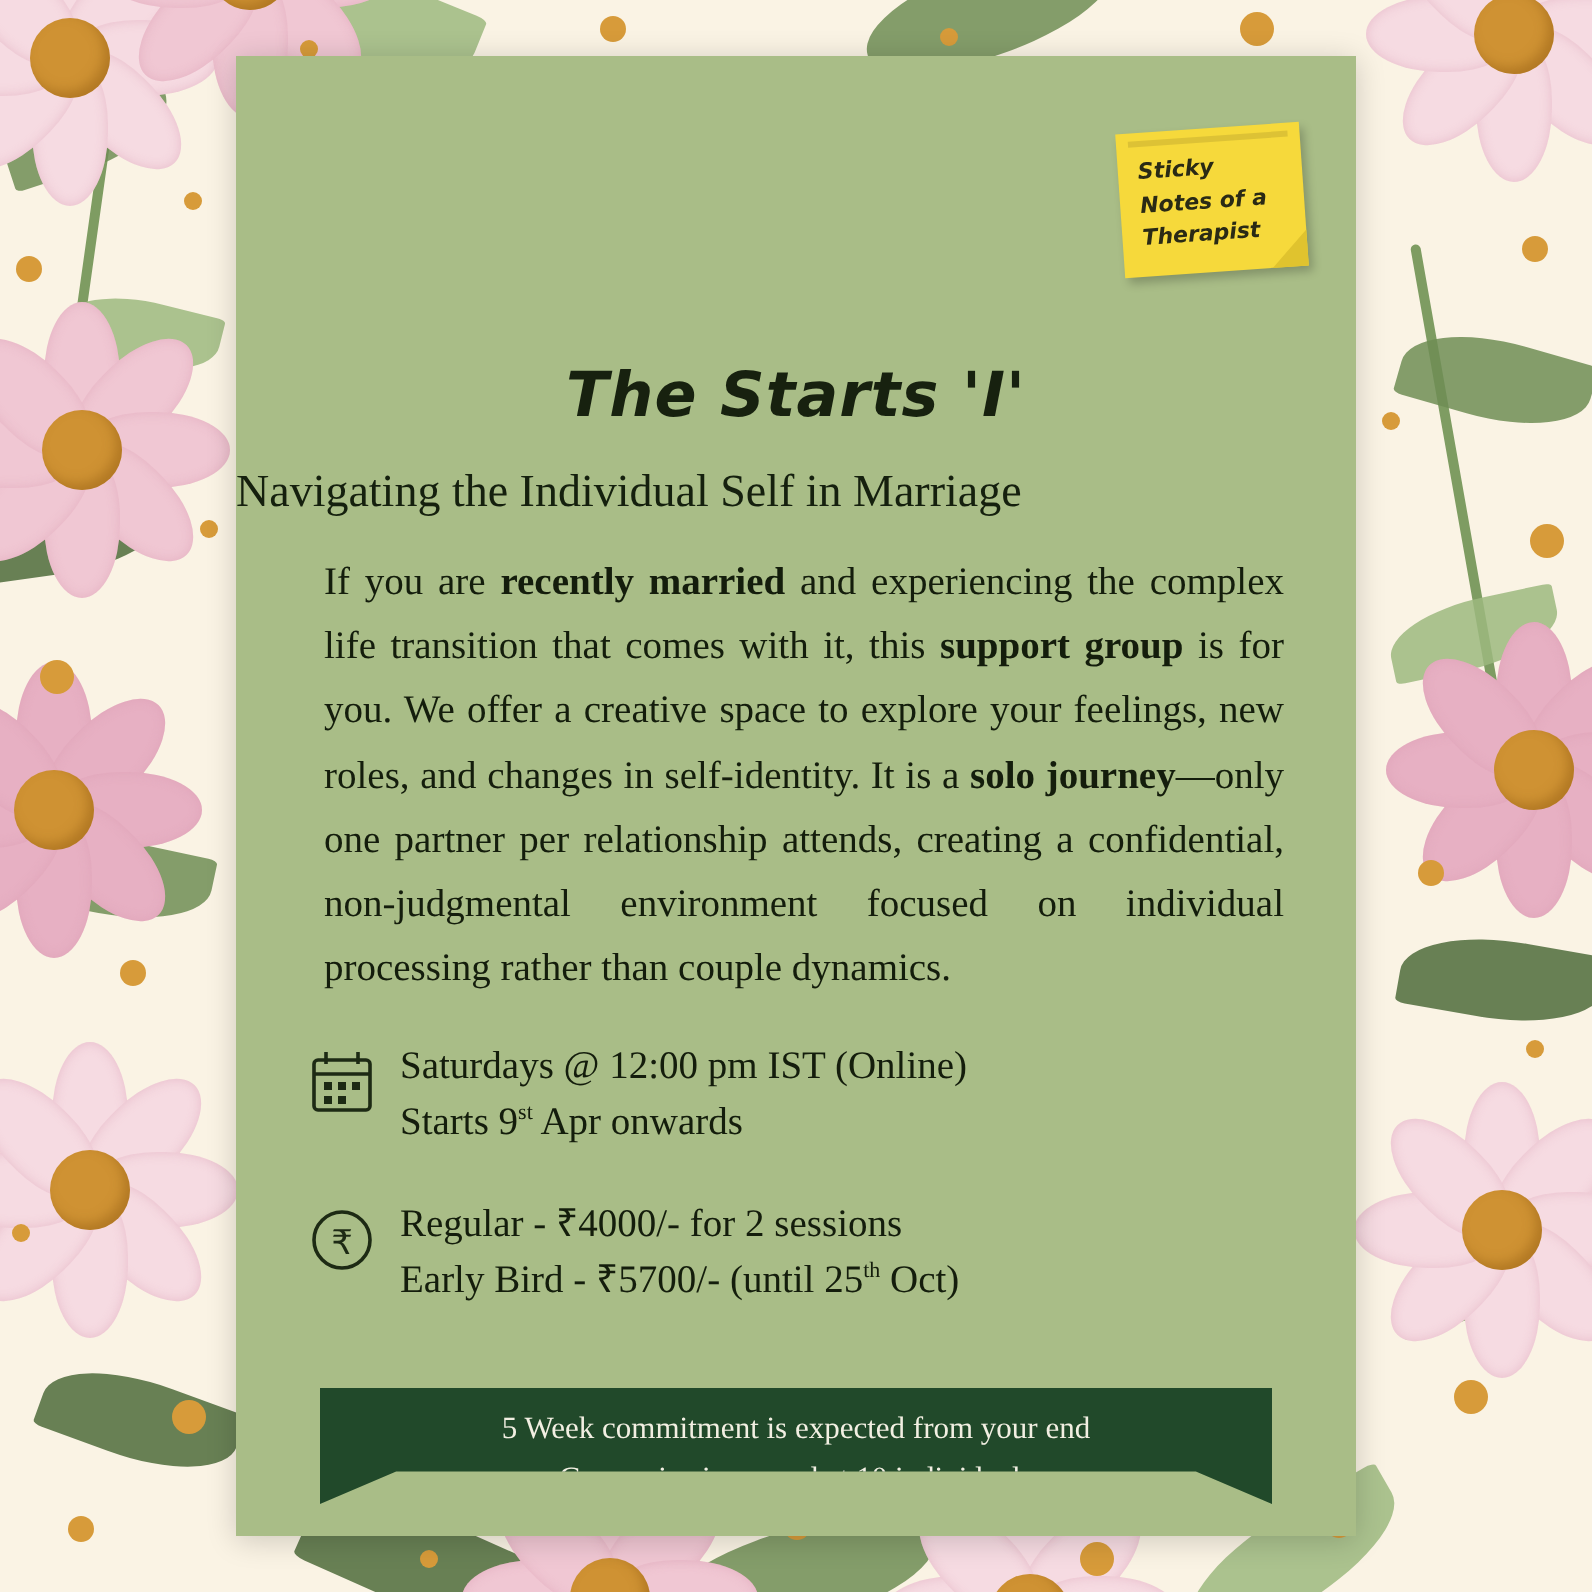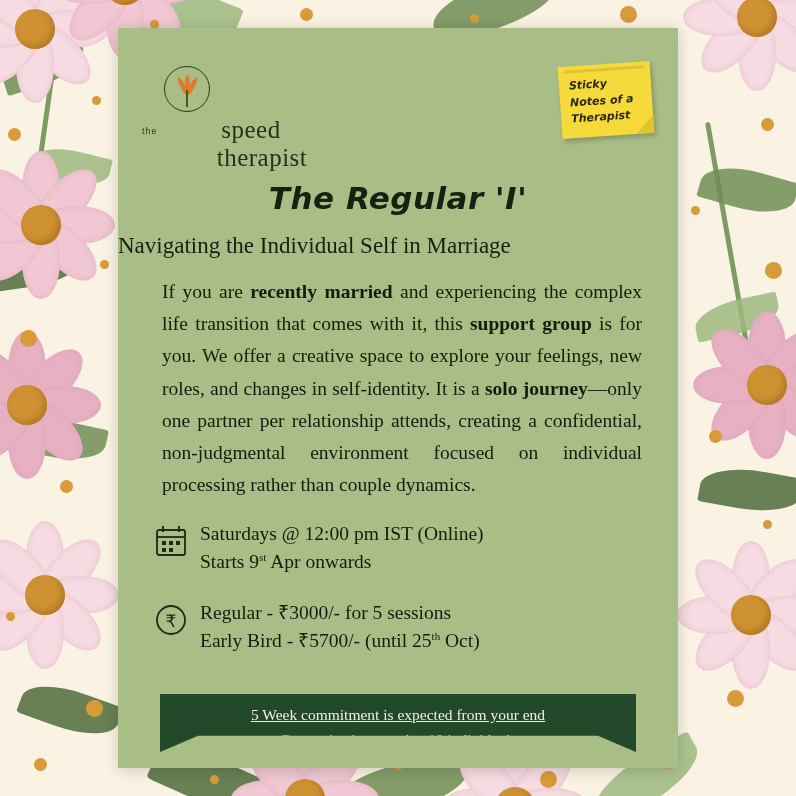--- a/index.html
+++ b/index.html
@@ -264,21 +264,21 @@
     background: #21492a;
     color: #f2efe2;
     font-family: "Liberation Serif", serif;
     font-size: 15.5px;
     line-height: 1.6;
     text-align: center;
     padding-top: 9px;
     box-sizing: border-box;
     clip-path: polygon(0 0, 100% 0, 100% 100%, 92% 72%, 8% 72%, 0 100%);
   }
-  .ribbon .rline { display: block; text-decoration: underline; }
+  .ribbon .rline { display: block; }
 </style>
 </head>
 <body>
 
 <div class="poster">
 
   <div class="bg">
 
     <div class="stem" style="left:46px;top:0;width:5px;height:200px;transform:rotate(8deg);"></div>
     <div class="leaf dark" style="left:0px;top:44px;width:86px;height:40px;transform:rotate(-18deg);"></div>
@@ -425,44 +425,30 @@
     <div class="dot sm" style="right:24px;top:520px"></div>
     <div class="dot lg" style="right:52px;top:690px"></div>
     <div class="dot md" style="right:120px;top:756px"></div>
     <div class="dot sm" style="left:210px;bottom:12px"></div>
     <div class="dot md" style="left:392px;bottom:26px"></div>
     <div class="dot lg" style="left:540px;bottom:8px"></div>
   </div>
 
   <div class="card">
 
-    <div class="logo">
-      <div class="logo-mark">
-        <div class="ring"></div>
-        <div class="fl" style="transform:rotate(-28deg)"></div>
-        <div class="fl" style="transform:rotate(0deg)"></div>
-        <div class="fl" style="transform:rotate(28deg)"></div>
-        <div class="stalk"></div>
-      </div>
-      <div class="logo-the">the</div>
-      <div class="logo-name">
-        <span>speed</span>
-        <span class="l2">therapist</span>
-      </div>
-    </div>
 
     <div class="sticky">
       <div class="tapeline"></div>
       <div>Sticky</div>
       <div>Notes of a</div>
       <div>Therapist</div>
       <div class="fold"></div>
     </div>
 
-    <div class="title">The Regular 'I'</div>
+    <div class="title">The Starts 'I'</div>
     <div class="subtitle">Navigating the Individual Self in Marriage</div>
 
     <div class="body"><span>If you are </span><b>recently married</b><span> and experiencing the complex life transition that comes with it, this </span><b>support group</b><span> is for you. We offer a creative space to explore your feelings, new roles, and changes in self-identity. It is a </span><b>solo journey</b><span>—only one partner per relationship attends, creating a confidential, non-judgmental environment focused on individual processing rather than couple dynamics.</span></div>
 
     <div class="details">
 
       <div class="drow">
         <div class="dicon">
           <svg width="34" height="34" viewBox="0 0 34 34">
             <rect x="3" y="6" width="28" height="25" rx="2" fill="none" stroke="#1d2a14" stroke-width="1.8"></rect>
@@ -483,21 +469,21 @@
       </div>
 
       <div class="drow">
         <div class="dicon">
           <svg width="34" height="34" viewBox="0 0 34 34">
             <circle cx="17" cy="17" r="14" fill="none" stroke="#1d2a14" stroke-width="1.8"></circle>
             <text x="17" y="24" text-anchor="middle" font-family="DejaVu Sans, sans-serif" font-size="17" fill="#1d2a14">₹</text>
           </svg>
         </div>
         <div class="dtext">
-          <div>Regular - ₹3000/-  for 5 sessions</div>
+          <div>Regular - ₹4000/-  for 2 sessions</div>
           <div><span>Early Bird - ₹5700/- (until 25</span><sup>th</sup><span> Oct)</span></div>
         </div>
       </div>
 
     </div>
 
     <div class="ribbon">
       <span class="rline">5 Week commitment is expected from your end</span>
       <span class="rline">Group size is capped at 10 individuals</span>
     </div>

